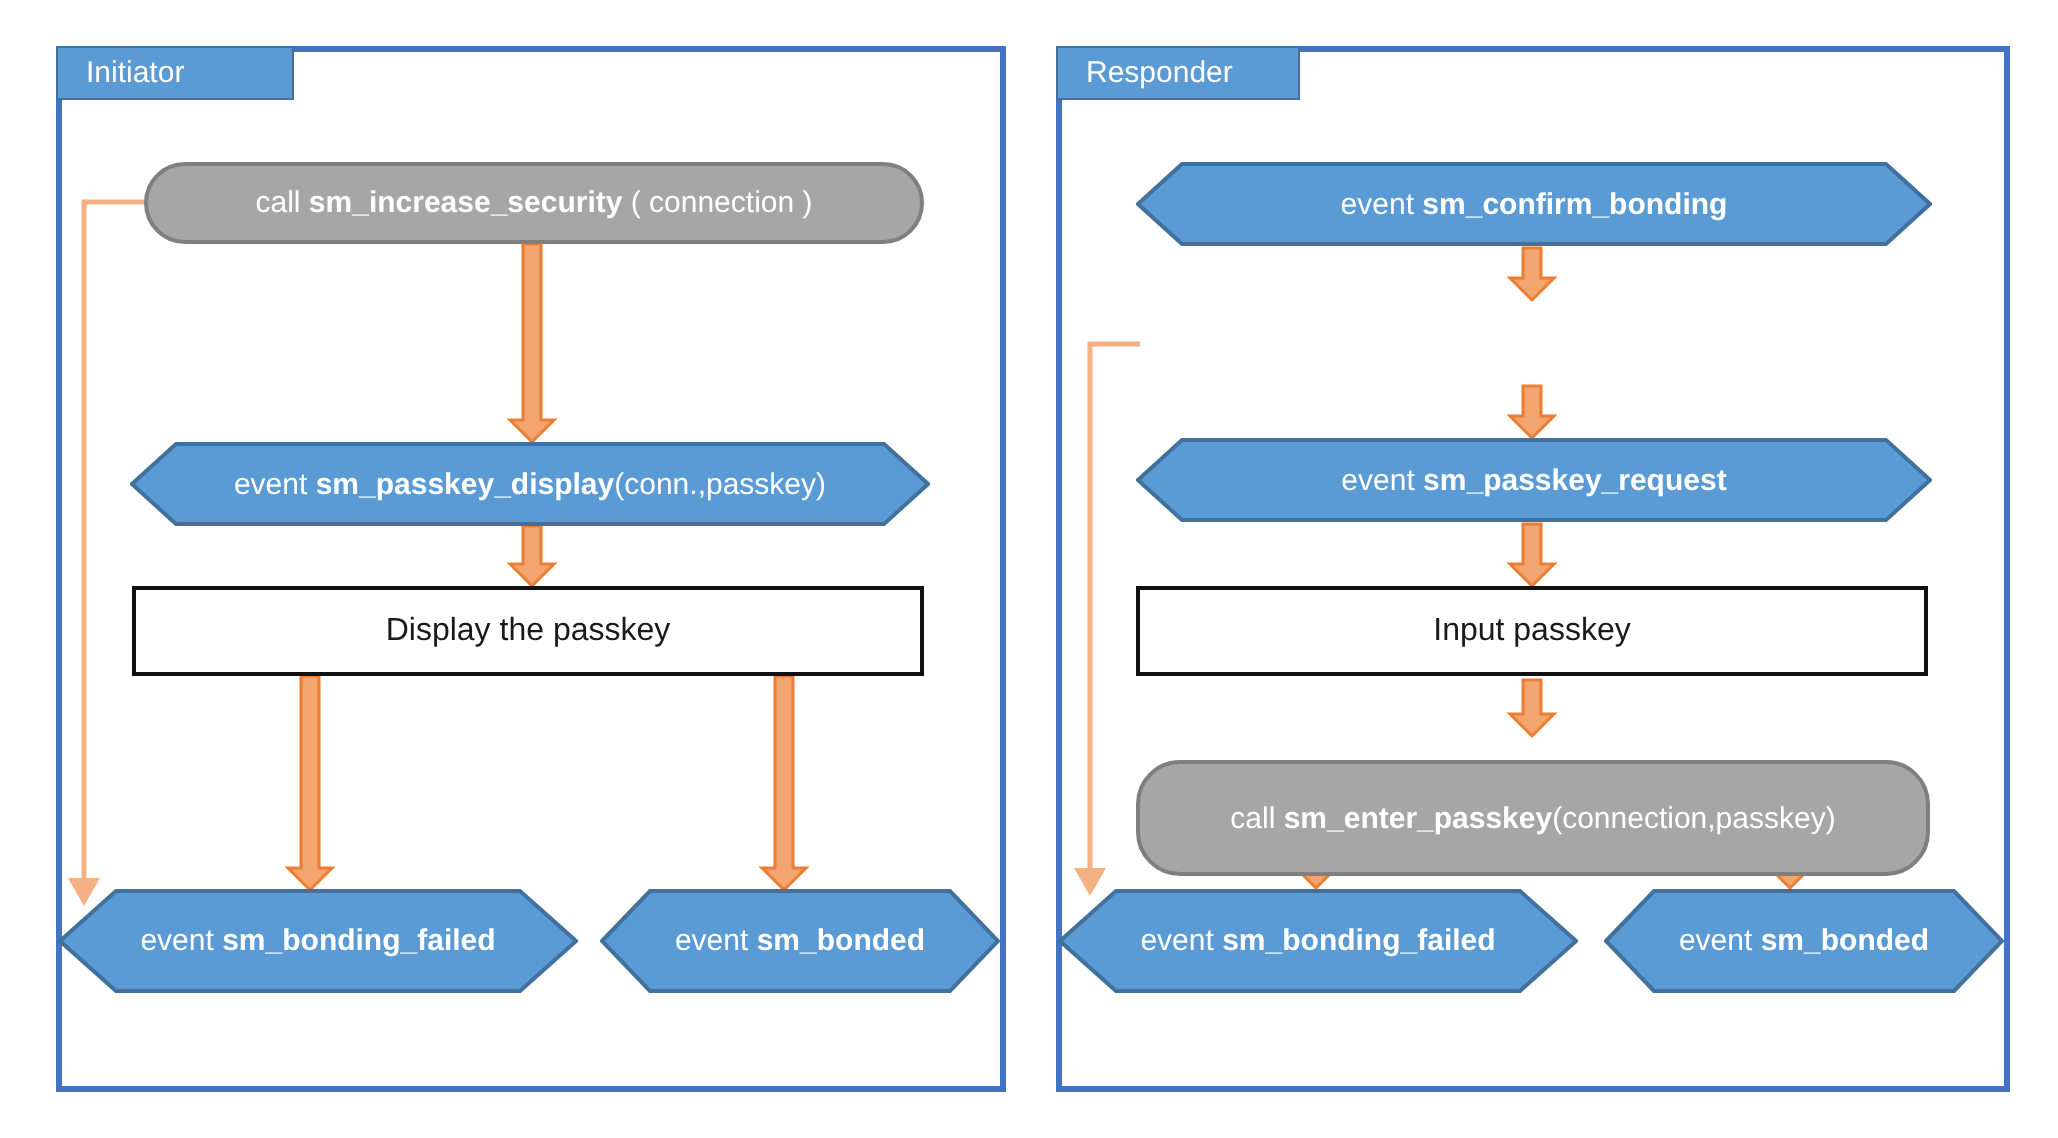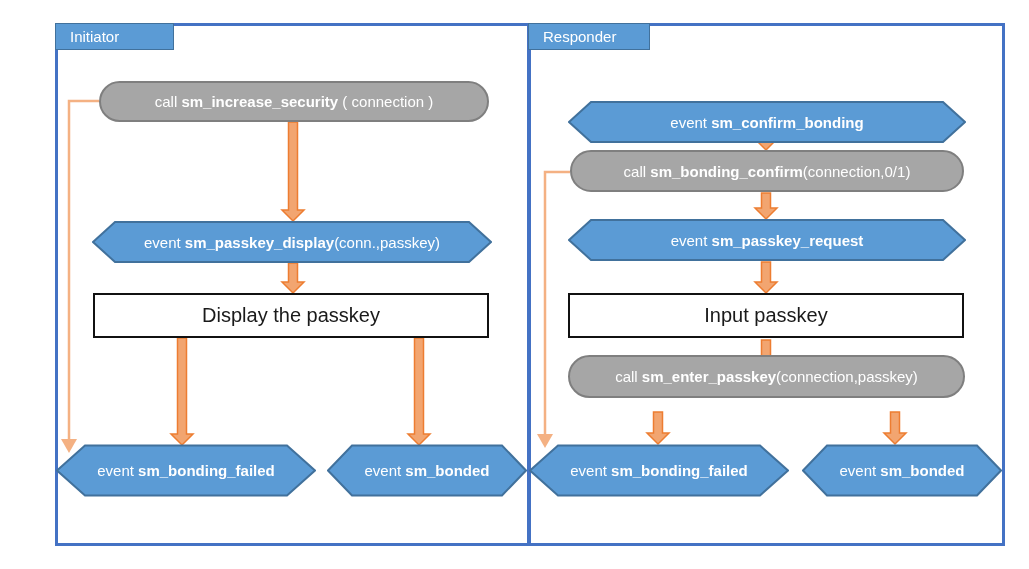--- a/index.html
+++ b/index.html
@@ -1,27 +1,27 @@
 <!DOCTYPE html>
 <html><head>
 <meta charset="utf-8">
 <style>
   html,body{margin:0;padding:0;background:#ffffff;}
   body{width:1029px;height:569px;position:relative;font-family:"Liberation Sans",sans-serif;}
   .panel{position:absolute;top:23px;height:517px;border:3px solid #4472C4;background:#ffffff;}
-  .panel-left{left:28px;width:469px;margin-left:27px;}
+  .panel-left{left:28px;width:469px;}
   .panel-right{left:528px;width:471px;}
   .tab{position:absolute;left:-3px;top:-3px;height:25px;background:#5B9BD5;border:1px solid #41719C;
        color:#ffffff;font-size:15px;display:flex;align-items:center;padding-left:14px;box-sizing:content-box;}
   .node{position:absolute;display:flex;align-items:center;justify-content:center;
         color:#ffffff;font-size:15px;white-space:nowrap;}
   .node .lbl{position:relative;z-index:2;}
   .node svg.shape{position:absolute;left:0;top:0;z-index:1;}
   .stadium{background:#A6A6A6;border:2px solid #7F7F7F;border-radius:22px;box-sizing:border-box;}
-  .process{background:#ffffff;border:2px solid #111111;box-sizing:border-box;color:#1a1a1a;font-size:20px;}
+  .process{background:#ffffff;border:2px solid #111111;box-sizing:border-box;color:#1a1a1a;font-size:16px;}
   .arrows{position:absolute;left:0;top:0;z-index:0;}
   b{font-weight:bold;}
 </style>
 </head>
 <body>
 
 <div class="panel panel-left">
   <div class="tab" style="width:103px;">
     <span>Initiator</span>
   </div>
@@ -80,43 +80,40 @@
     <path d="M39,146 L14,146 L14,408" fill="none" stroke="#F4B183" stroke-width="2.5"></path>
     <polygon points="14,422 6,408 22,408" fill="#F4B183"></polygon>
     <polygon points="230.5,98 239.5,98 239.5,113 246,113 235,124 224,113 230.5,113" fill="#F2A570" stroke="#ED7D31" stroke-width="1.5"></polygon>
     <polygon points="230.5,167 239.5,167 239.5,182 246,182 235,193 224,182 230.5,182" fill="#F2A570" stroke="#ED7D31" stroke-width="1.5"></polygon>
     <polygon points="230.5,236 239.5,236 239.5,256 246,256 235,267 224,256 230.5,256" fill="#F2A570" stroke="#ED7D31" stroke-width="1.5"></polygon>
     <polygon points="230.5,314 239.5,314 239.5,331 246,331 235,342 224,331 230.5,331" fill="#F2A570" stroke="#ED7D31" stroke-width="1.5"></polygon>
     <polygon points="122.5,386 131.5,386 131.5,407 138,407 127,418 116,407 122.5,407" fill="#F2A570" stroke="#ED7D31" stroke-width="1.5"></polygon>
     <polygon points="359.5,386 368.5,386 368.5,407 375,407 364,418 353,407 359.5,407" fill="#F2A570" stroke="#ED7D31" stroke-width="1.5"></polygon>
   </svg>
 
-  <div class="node" style="left:37px;top:55px;width:398px;height:42px;margin-top:20px;">
+  <div class="node" style="left:37px;top:55px;width:398px;height:42px;">
     <svg class="shape" width="398" height="42" viewBox="0 0 398 42">
       <polygon points="1,21 23,1 375,1 397,21 375,41 23,41" fill="#5B9BD5" stroke="#41719C" stroke-width="2"></polygon>
     </svg>
     <span class="lbl"><span>event </span><b>sm_confirm_bonding</b><span></span></span>
   </div>
 
-  <div class="node stadium" style="left:39px;top:124px;width:394px;height:42px;">
-    <span class="lbl"><span>call </span><b>sm_bonding_confirm</b><span>(connection,0/1)</span></span>
-  </div>
 
   <div class="node" style="left:37px;top:193px;width:398px;height:42px;text-align:right;">
     <svg class="shape" width="398" height="42" viewBox="0 0 398 42">
       <polygon points="1,21 23,1 375,1 397,21 375,41 23,41" fill="#5B9BD5" stroke="#41719C" stroke-width="2"></polygon>
     </svg>
     <span class="lbl"><span>event </span><b>sm_passkey_request</b><span></span></span>
   </div>
 
   <div class="node process" style="left:37px;top:267px;width:396px;height:45px;text-align:right;">
     <span class="lbl">Input passkey</span>
   </div>
 
-  <div class="node stadium" style="left:37px;top:329px;width:397px;height:43px;">
+  <div class="node stadium" style="left:37px;top:354px;width:397px;height:58px;">
     <span class="lbl"><span>call </span><b>sm_enter_passkey</b><span>(connection,passkey)</span></span>
   </div>
 
   <div class="node" style="left:-2px;top:418px;width:260px;height:53px;">
     <svg class="shape" width="260" height="53" viewBox="0 0 260 53">
       <polygon points="1,26.5 29,1.5 231,1.5 259,26.5 231,51.5 29,51.5" fill="#5B9BD5" stroke="#41719C" stroke-width="2"></polygon>
     </svg>
     <span class="lbl"><span>event </span><b>sm_bonding_failed</b><span></span></span>
   </div>
 

